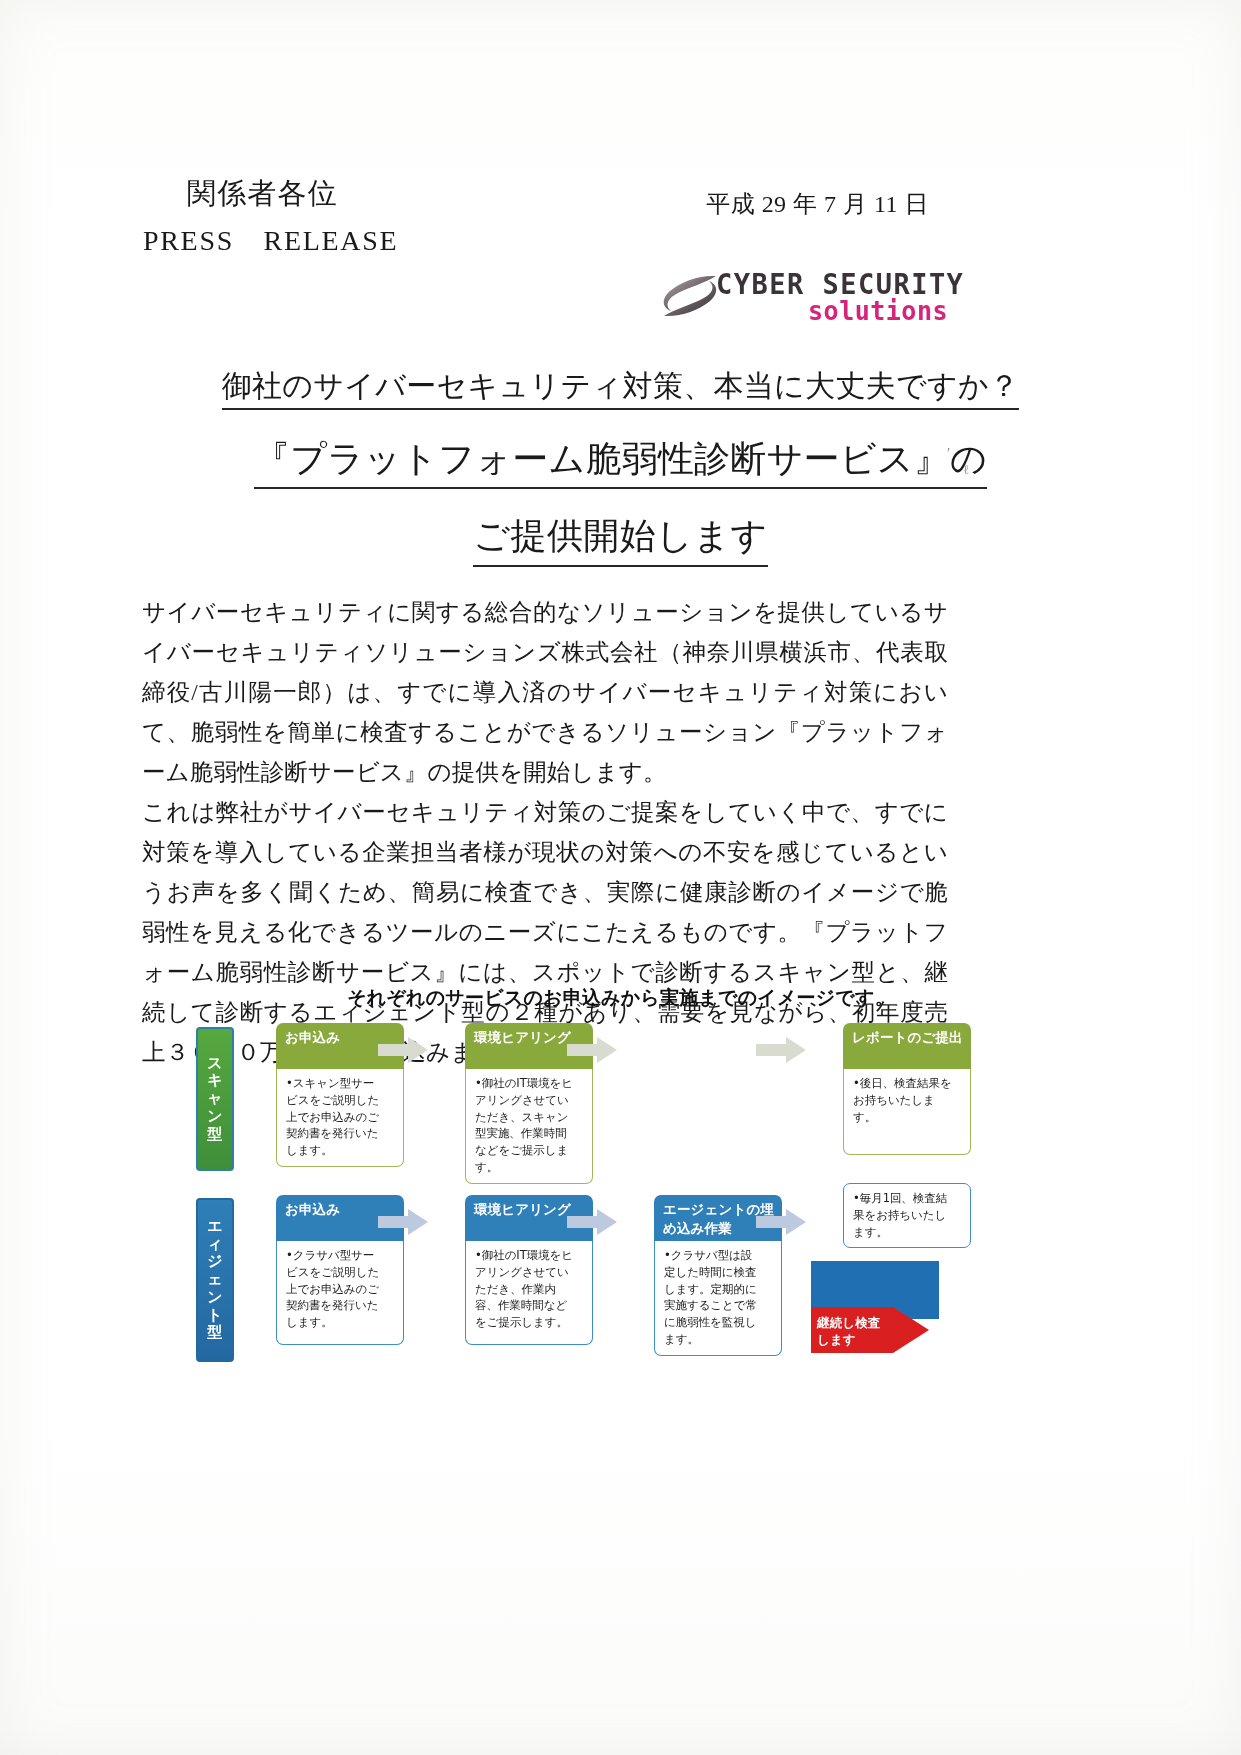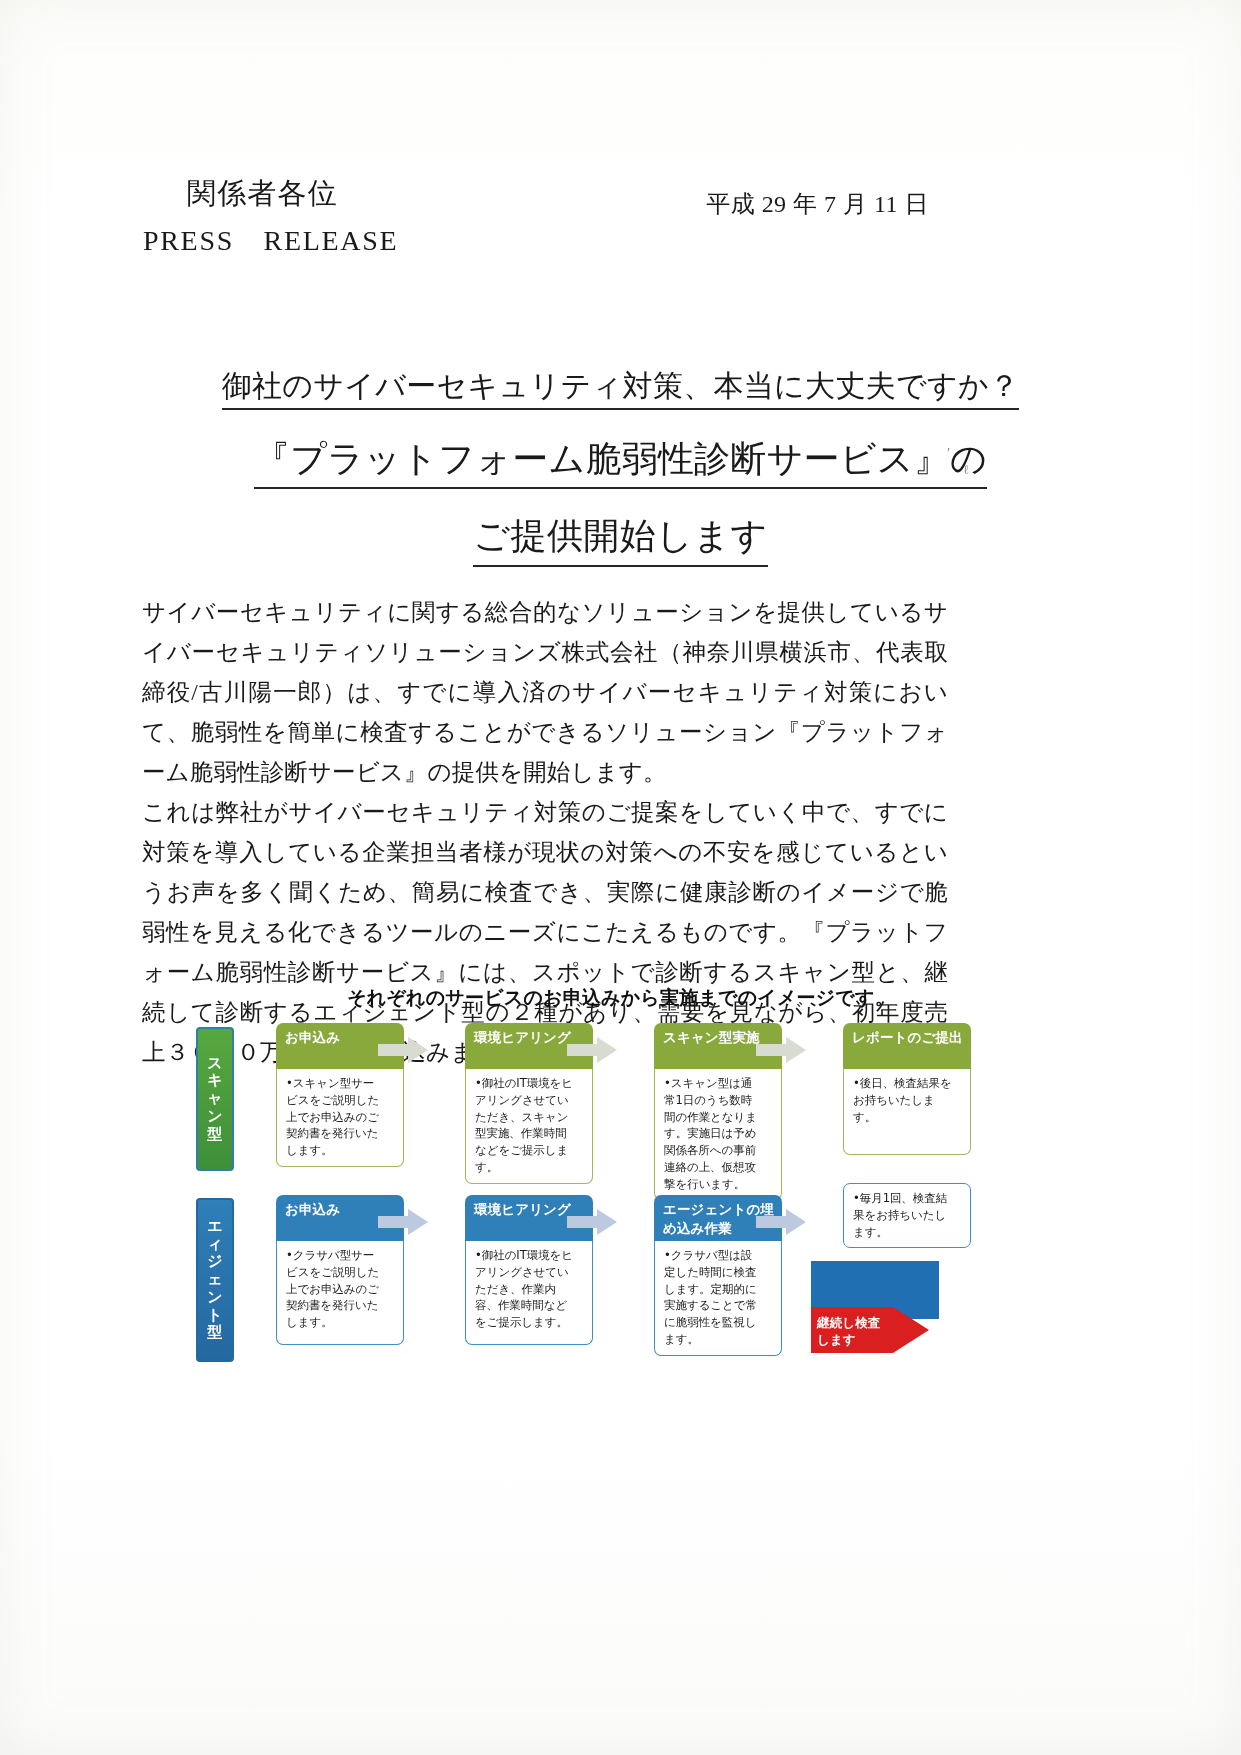--- a/index.html
+++ b/index.html
@@ -199,20 +199,35 @@
 <body>
 
 <div class="page"></div>
 
 <div class="content">
 
   <div class="hdr-left">関係者各位</div>
   <div class="hdr-date">平成 29 年 7 月 11 日</div>
   <div class="press-release">PRESS　RELEASE</div>
 
+  <div class="logo">
+    <svg class="logo-swoosh" viewBox="0 0 60 44">
+      <defs>
+        <linearGradient id="sw" x1="0" y1="0" x2="1" y2="1">
+          <stop offset="0" stop-color="#b9b2b6"></stop>
+          <stop offset="0.5" stop-color="#6d6368"></stop>
+          <stop offset="1" stop-color="#2f2a2d"></stop>
+        </linearGradient>
+      </defs>
+      <path d="M56 2 C40 1 22 7 10 17 C2 24 1 33 11 37 C4 31 8 24 18 19 C30 13 45 9 56 2 Z" fill="url(#sw)"></path>
+      <path d="M4 42 C20 43 38 37 50 27 C58 20 59 11 49 7 C56 13 52 20 42 25 C30 31 15 35 4 42 Z" fill="url(#sw)"></path>
+    </svg>
+    <div class="logo-main">CYBER SECURITY</div>
+    <div class="logo-sub">solutions</div>
+  </div>
 
   <div class="title-wrap">
     <div>
       <span class="t1">御社のサイバーセキュリティ対策、本当に大丈夫ですか？</span>
     </div>
     <div class="t2-wrap">
       <span class="t2">『プラットフォーム脆弱性診断サービス』の</span>
     </div>
     <div class="t3-wrap">
       <span class="t3">ご提供開始します</span>
@@ -249,24 +264,20 @@
       <div class="node row-scan" style="left:237px;top:0px;">
         <div class="node-head">環境ヒアリング</div>
         <div class="node-body">•御社のIT環境をヒアリングさせていただき、スキャン型実施、作業時間などをご提示します。</div>
       </div>
       <div class="arrow" style="left:371px;top:14px;">
         <svg viewBox="0 0 50 26">
             <path d="M0 7 H30 V0 L50 13 L30 26 V19 H0 Z" fill="#d8dcd0"></path>
           </svg>
       </div>
 
-      <div class="node row-scan" style="left:426px;top:0px;">
-        <div class="node-head">スキャン型実施</div>
-        <div class="node-body">•スキャン型は通常1日のうち数時間の作業となります。実施日は予め関係各所への事前連絡の上、仮想攻撃を行います。</div>
-      </div>
       <div class="arrow" style="left:560px;top:14px;">
         <svg viewBox="0 0 50 26">
             <path d="M0 7 H30 V0 L50 13 L30 26 V19 H0 Z" fill="#d8dcd0"></path>
           </svg>
       </div>
 
       <div class="node row-scan" style="left:615px;top:0px;">
         <div class="node-head">レポートのご提出</div>
         <div class="node-body">•後日、検査結果をお持ちいたします。</div>
       </div>

